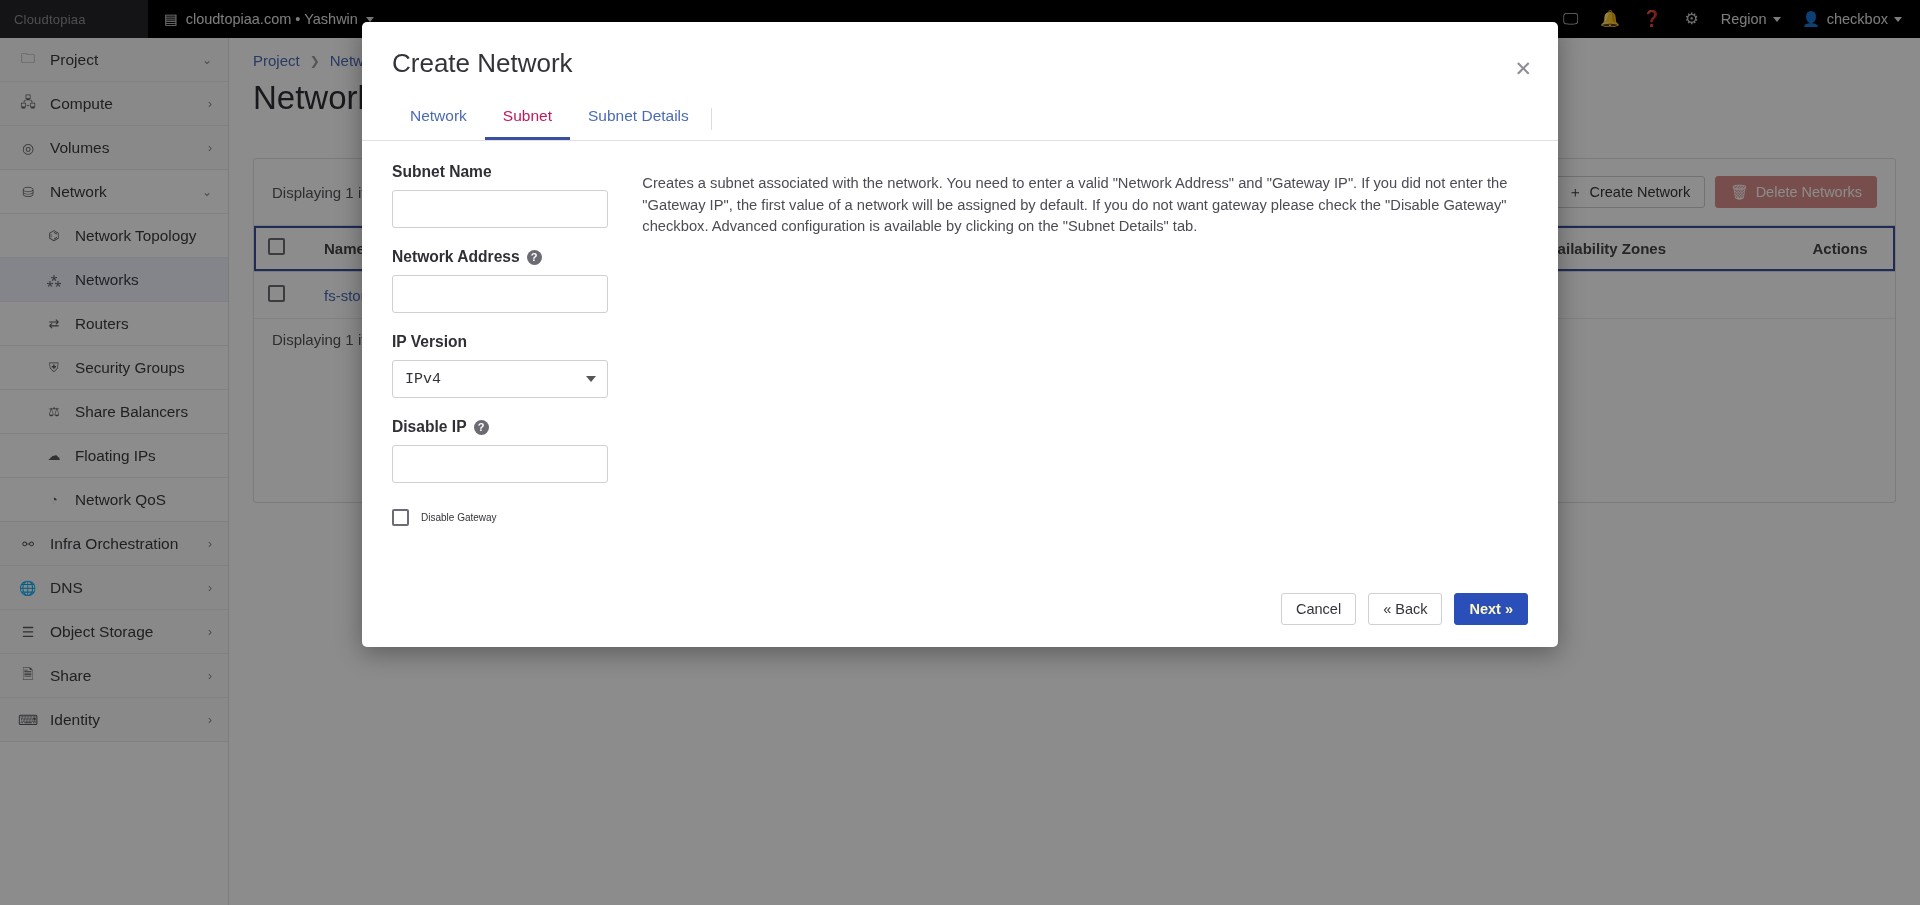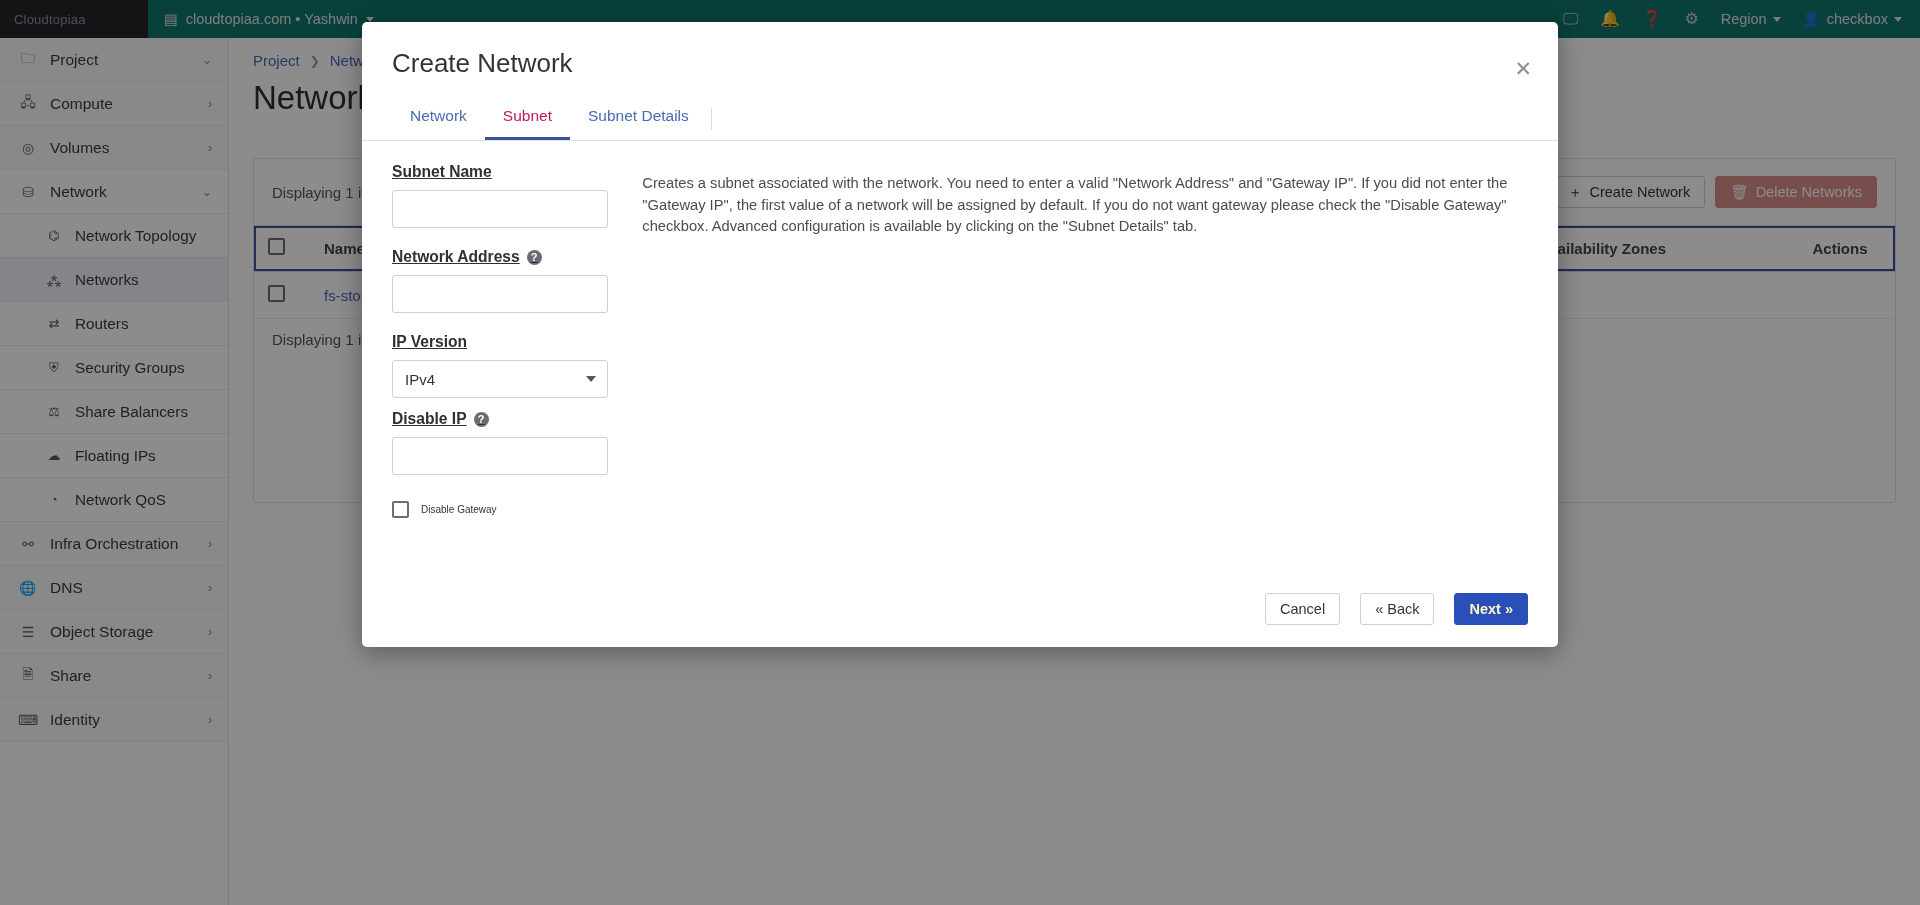--- a/index.html
+++ b/index.html
@@ -9,21 +9,21 @@
     font-family: "Liberation Sans", sans-serif;
     font-size: 17px;
     background: #f5f5f5;
     overflow: hidden;
   }
   #root { position: relative; width: 1920px; height: 905px; background: #ffffff; }
 
   
   .topbar {
     position: absolute; top: 0; left: 0; width: 1920px; height: 38px;
-    background: #0f766e; color: #d8d8dc; display: flex; align-items: center;
+    background: #000000; color: #d8d8dc; display: flex; align-items: center;
   }
   .brand {
     width: 148px; height: 38px; display: flex; align-items: center; padding-left: 14px;
     background: #26262b; color: #8f8f97; font-size: 13px; letter-spacing: .2px;
   }
   .project-switch {
     display: flex; align-items: center; gap: 8px; padding: 0 16px; height: 38px;
     font-size: 14.5px; color: #e3e3e7;
   }
   .topbar-spacer { flex: 1 1 auto; }
@@ -104,44 +104,44 @@
   .tabs { display: flex; align-items: flex-end; padding: 0 30px; border-bottom: 1px solid #e0e0e0; gap: 0; }
   .tab {
     padding: 10px 18px 12px 18px; font-size: 15.5px; color: #4b6bb5; border-bottom: 3px solid transparent;
   }
   .tab.active { color: #be185d; border-bottom-color: #3b4fa0; }
   .tab-div { width: 1px; height: 22px; background: #dcdcdc; margin: 0 4px 10px 4px; }
 
   .modal-body { flex: 1 1 auto; display: flex; padding: 22px 30px 0 30px; gap: 34px; }
   .form-col { width: 560px; }
   .help-col { flex: 1 1 auto; font-size: 14.7px; color: #4c4c54; line-height: 1.47; padding-top: 10px; }
-  .field-label { font-size: 15.6px; color: #2f2f36; font-weight: bold; margin-bottom: 9px; display: flex; align-items: center; gap: 7px; text-decoration: underline; }
+  .field-label { font-size: 15.6px; color: #2f2f36; font-weight: bold; margin-bottom: 9px; display: flex; align-items: center; gap: 7px; }
   .help-ico {
     width: 15px; height: 15px; border-radius: 50%; background: #6b6b74; color: #fff;
     font-size: 11px; line-height: 15px; text-align: center; font-weight: bold; display: inline-block;
   }
   .input {
     width: 100%; height: 38px; border: 1px solid #cfcfd4; border-radius: 3px; background: #fff;
     padding: 0 10px; font-size: 15px; color: #33333a; margin-bottom: 20px; outline: none;
   }
-  .select-wrap { position: relative; margin-bottom: 12px; }
+  .select-wrap { position: relative; margin-bottom: 20px; font-family: Liberation Mono, monospace; }
   .select {
     width: 100%; height: 38px; border: 1px solid #cfcfd4; border-radius: 3px; background: #fff;
     padding: 0 30px 0 12px; font-size: 15px; color: #33333a; display: flex; align-items: center;
   }
   .select-caret {
     position: absolute; right: 12px; top: 16px; width: 0; height: 0;
     border-left: 5px solid transparent; border-right: 5px solid transparent; border-top: 6px solid #55555c;
   }
   .check-row { display: flex; align-items: center; gap: 12px; margin-top: 6px; }
   .check-box { width: 17px; height: 17px; border: 2px solid #6c6c76; border-radius: 2px; background: #fff; }
   .check-label { font-size: 10px; color: #33333a; }
 
   .modal-foot {
-    display: flex; justify-content: flex-end; align-items: center; gap: 20px;
+    display: flex; justify-content: flex-end; align-items: center; gap: 12px;
     padding: 16px 30px 22px 30px;
   }
   .btn-primary { background: #2b4fb8; border: 1px solid #2b4fb8; color: #fef9c3; font-weight: bold; }
   .btn-plain { background: #fff; border: 1px solid #cfcfd4; color: #33333a; }
 
   .sq-ico { display: inline-block; }
 </style>
 </head>
 <body>
 

